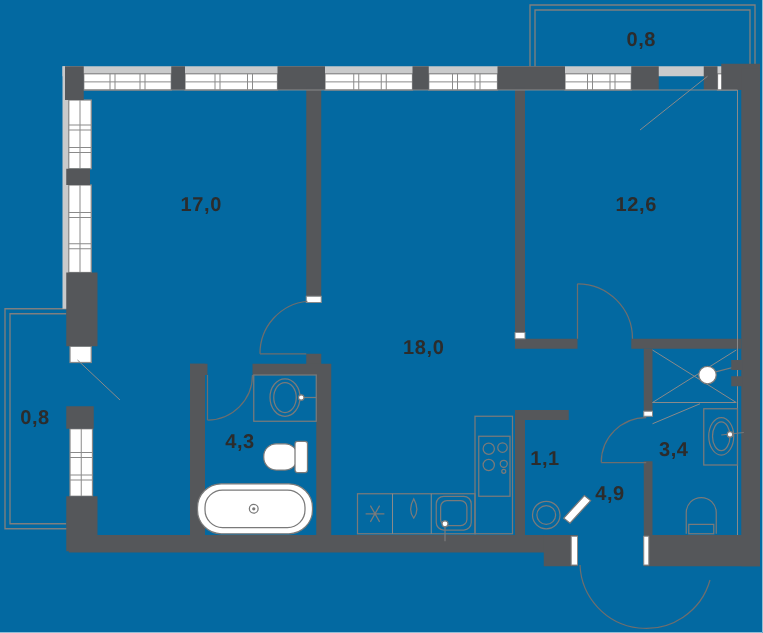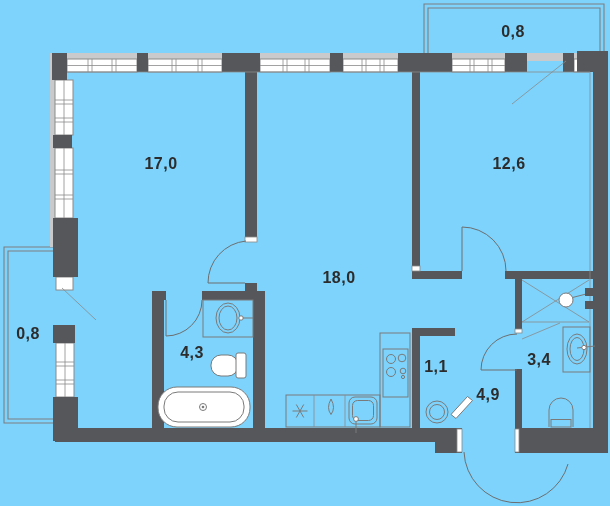--- a/index.html
+++ b/index.html
@@ -1,16 +1,16 @@
 <!DOCTYPE html>
 <html><head>
 <meta charset="utf-8">
 <style>
   html,body{margin:0;padding:0;background:#ffffff;}
-  #plan-wrap{position:relative;width:610px;height:506px;background:#7dd3fc;overflow:hidden;}
+  #plan-wrap{position:relative;width:610px;height:506px;background:#0369a1;overflow:hidden;}
   svg{display:block;}
   .w   {fill:#55575a;}
   .band{fill:#c9cacb;}
   .win {fill:#ffffff;stroke:#8a8a8a;stroke-width:1;}
   .thin{stroke:#8a8a8a;stroke-width:0.8;fill:none;}
   .cap {fill:#ffffff;stroke:#8a8a8a;stroke-width:0.8;}
   .bal {stroke:#7f7f7f;fill:none;stroke-width:1.1;}
   .door{stroke:#6e6e6e;fill:none;stroke-width:1;}
   .fx  {stroke:#7a7a7a;fill:#ffffff;stroke-width:1;}
   .fxl {stroke:#7a7a7a;fill:none;stroke-width:1;}

